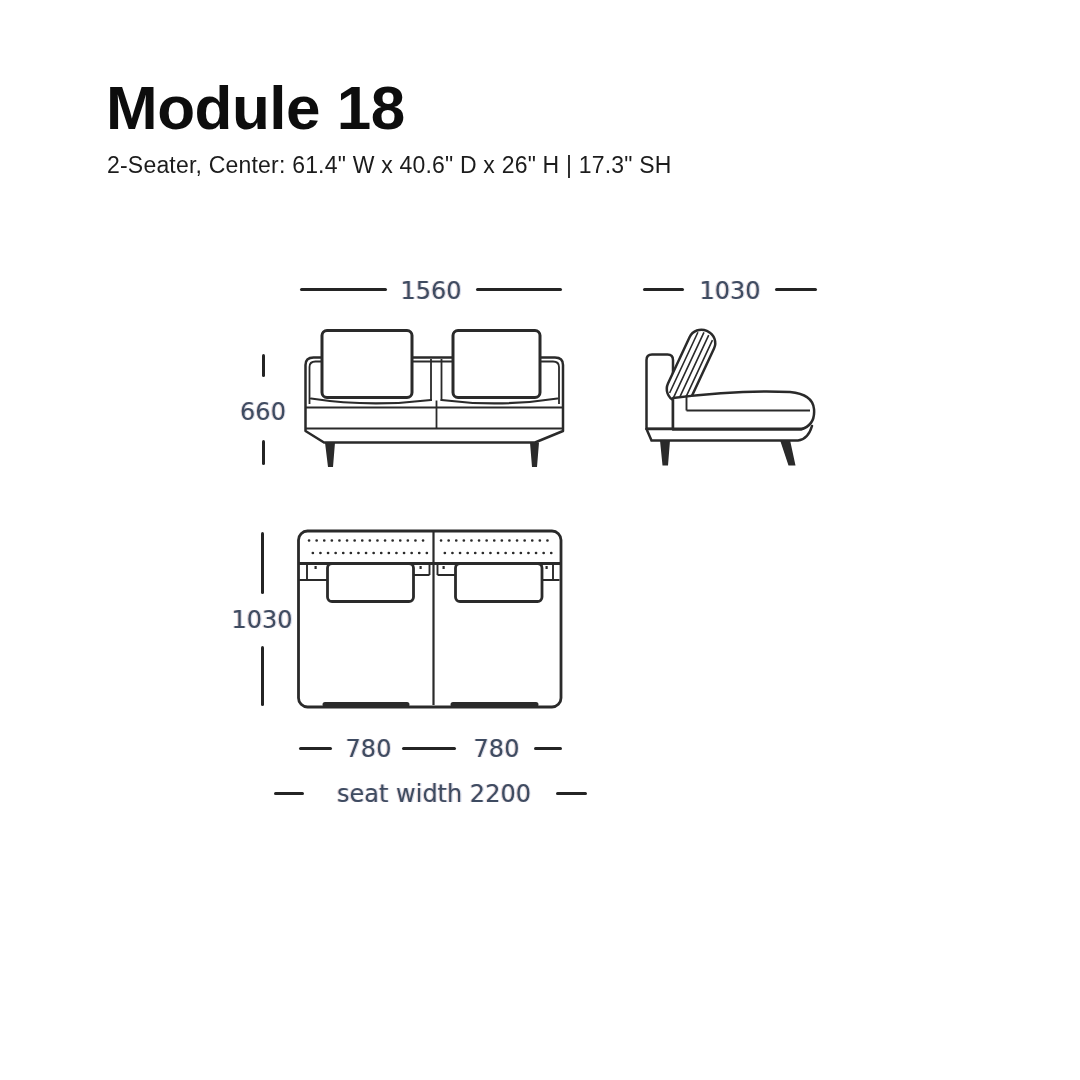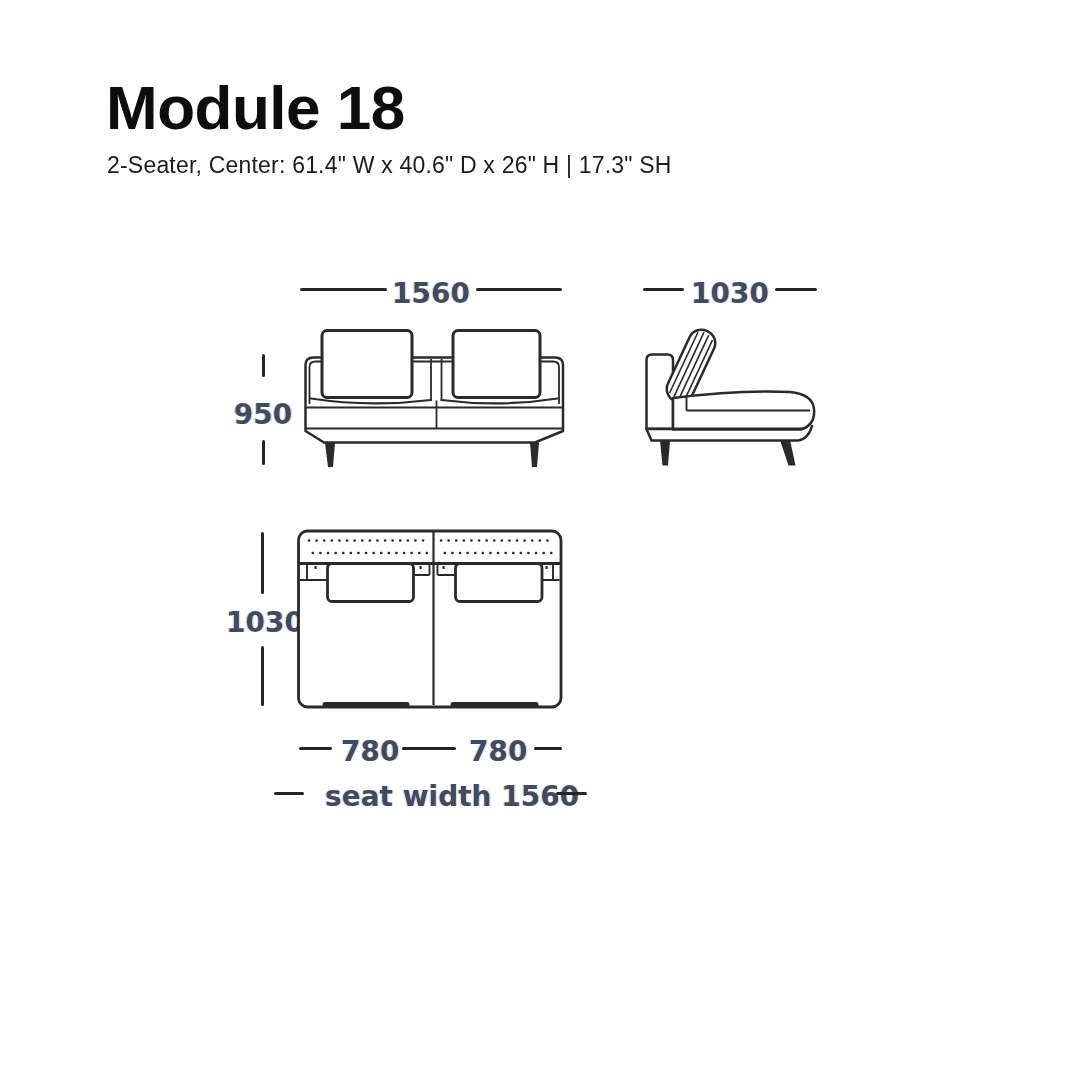--- a/index.html
+++ b/index.html
@@ -15,21 +15,21 @@
     color:var(--title-text,#0d0d0d);
     font-family:"Liberation Sans",sans-serif;
   }
   .subtitle{
     position:absolute;left:107px;top:152px;
     font-size:23px;color:#1c1c1c;letter-spacing:0.2px;
     font-family:"Liberation Sans",sans-serif;
   }
   .dim{
     position:absolute;text-align:center;
-    font-family:"DejaVu Sans",sans-serif;font-weight:bold;font-size:28px;
+    font-family:"DejaVu Sans",sans-serif;font-weight:normal;font-size:24px;
     color:var(--dimension-text,#3e4b61);
     text-shadow:-1.2px 0 0 rgba(155,60,50,.22), 1.2px 0 0 rgba(70,100,175,.22);
     white-space:nowrap;
   }
   .dash{position:absolute;height:3px;background:#242424;border-radius:2px}
   .vtick{position:absolute;width:3px;background:#242424;border-radius:2px}
   svg.view{position:absolute;color:var(--line-art,#2a2a2a)}
 </style>
 </head>
 <body style="--background: #ffffff; --title-text: #0d0d0d; --dimension-text: #3e4b61; --line-art: #2a2a2a;">
@@ -37,39 +37,39 @@
 <div class="canvas">
 
   <div class="title">Module 18</div>
   <div class="subtitle">2-Seater, Center: 61.4" W x 40.6" D x 26" H | 17.3" SH</div>
 
   <div class="dash" style="left:300px;top:288px;width:87px"></div>
   <div class="dim" style="left:386px;top:277px;width:90px">1560</div>
   <div class="dash" style="left:476px;top:288px;width:86px"></div>
 
   <div class="vtick" style="left:262px;top:354px;height:23px"></div>
-  <div class="dim" style="left:230px;top:398px;width:66px">950</div>
+  <div class="dim" style="left:230px;top:398px;width:66px">660</div>
   <div class="vtick" style="left:262px;top:440px;height:25px"></div>
 
   <div class="dash" style="left:643px;top:288px;width:41px"></div>
   <div class="dim" style="left:688px;top:277px;width:84px">1030</div>
   <div class="dash" style="left:775px;top:288px;width:42px"></div>
 
   <div class="vtick" style="left:261px;top:532px;height:62px"></div>
   <div class="dim" style="left:226px;top:606px;width:72px">1030</div>
   <div class="vtick" style="left:261px;top:646px;height:60px"></div>
 
   <div class="dash" style="left:299px;top:747px;width:33px"></div>
   <div class="dim" style="left:341px;top:735px;width:55px">780</div>
   <div class="dash" style="left:402px;top:747px;width:54px"></div>
   <div class="dim" style="left:469px;top:735px;width:55px">780</div>
   <div class="dash" style="left:534px;top:747px;width:28px"></div>
 
   <div class="dash" style="left:274px;top:792px;width:30px"></div>
-  <div class="dim" style="left:325px;top:780px;width:218px">seat width 1560</div>
+  <div class="dim" style="left:325px;top:780px;width:218px">seat width 2200</div>
   <div class="dash" style="left:556px;top:792px;width:31px"></div>
 
   <svg class="view" style="left:290px;top:320px" width="285" height="160" viewBox="0 0 285 160">
 
     <path d="M15.5,111 L15.5,45 Q15.5,37.5 23.5,37.5 L265,37.5 Q273,37.5 273,45 L273,111 L245,122.5 L34,122.5 Z" fill="#fff" stroke="currentColor" stroke-width="2.5" stroke-linejoin="round"></path>
 
     <path d="M19.5,84 L19.5,47 Q19.5,41.5 25.5,41.5 L263,41.5 Q269,41.5 269,47 L269,84" fill="none" stroke="currentColor" stroke-width="1.8"></path>
 
     <path d="M141,39 V81 M151.5,39 V81" fill="none" stroke="currentColor" stroke-width="1.8"></path>
 

